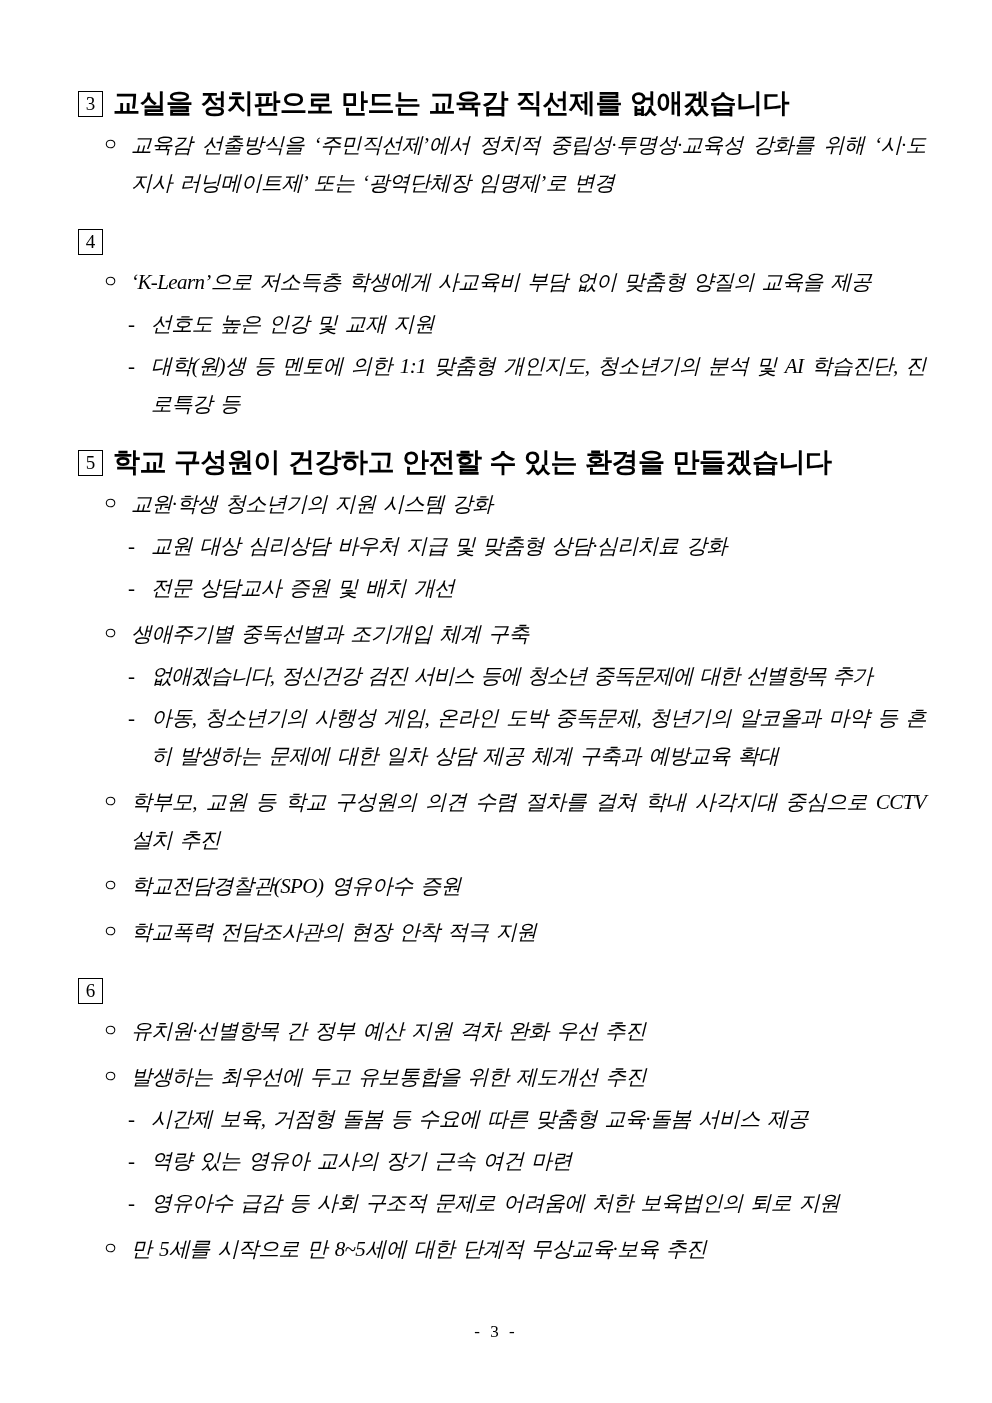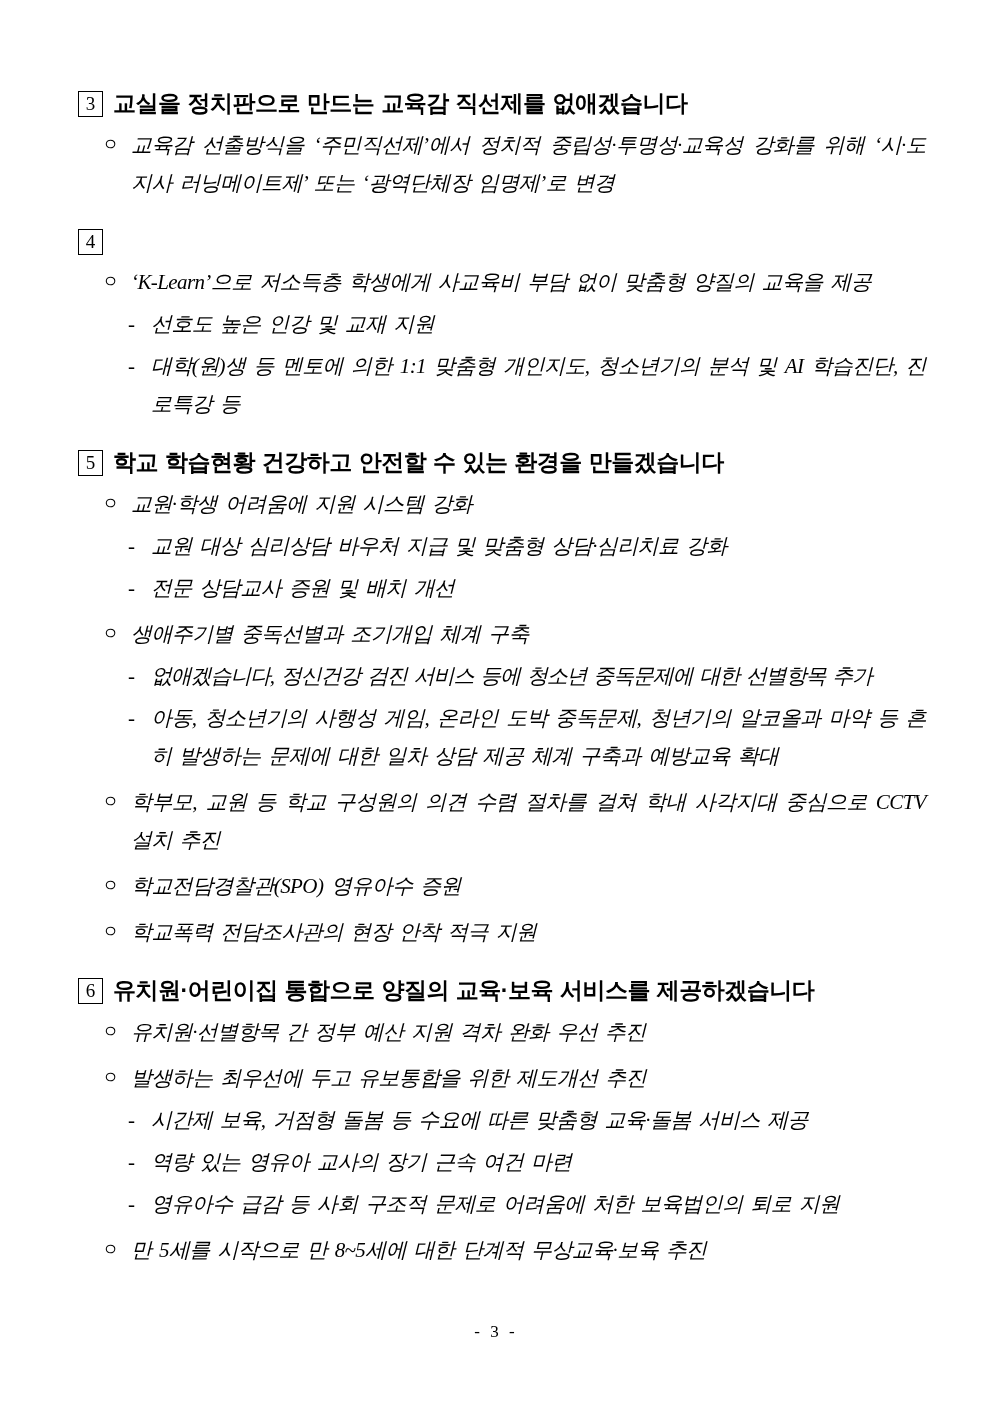--- a/index.html
+++ b/index.html
@@ -36,21 +36,21 @@
     border: 1.5px solid #000;
     text-align: center;
     font-size: 19px;
     font-family: "Liberation Serif", "DejaVu Serif", serif;
     font-weight: 400;
   }
   .sec-title {
     margin: 0 0 0 10px;
     font-family: "Liberation Sans", "DejaVu Sans", sans-serif;
     font-weight: 800;
-    font-size: 23px;
+    font-size: 27px;
     line-height: 30px;
     letter-spacing: -0.5px;
     word-spacing: 1px;
   }
 
   .item, .sub {
     position: relative;
     font-size: 21px;
     line-height: 38px;
     letter-spacing: -0.6px;
@@ -111,26 +111,26 @@
     </div>
     <div class="sub">
       <span class="marker">-</span>
       <p class="text">대학(원)생 등 멘토에 의한 1:1 맞춤형 개인지도, 청소년기의 분석 및 AI 학습진단, 진로특강 등</p>
     </div>
   </div>
 
   <div class="section">
     <div class="heading">
       <span class="num-box">5</span>
-      <h2 class="sec-title">학교 학습현황 건강하고 안전할 수 있는 환경을 만들겠습니다</h2>
-    </div>
-
-    <div class="item">
-      <span class="marker">ㅇ</span>
-      <p class="text">교원·학생 어려움에 지원 시스템 강화</p>
+      <h2 class="sec-title">학교 구성원이 건강하고 안전할 수 있는 환경을 만들겠습니다</h2>
+    </div>
+
+    <div class="item">
+      <span class="marker">ㅇ</span>
+      <p class="text">교원·학생 청소년기의 지원 시스템 강화</p>
     </div>
     <div class="sub">
       <span class="marker">-</span>
       <p class="text">교원 대상 심리상담 바우처 지급 및 맞춤형 상담·심리치료 강화</p>
     </div>
     <div class="sub">
       <span class="marker">-</span>
       <p class="text">전문 상담교사 증원 및 배치 개선</p>
     </div>
 
@@ -159,21 +159,20 @@
 
     <div class="item">
       <span class="marker">ㅇ</span>
       <p class="text">학교폭력 전담조사관의 현장 안착 적극 지원</p>
     </div>
   </div>
 
   <div class="section">
     <div class="heading">
       <span class="num-box">6</span>
-      <h2 class="sec-title">유치원·어린이집 통합으로 양질의 교육·보육 서비스를 제공하겠습니다</h2>
     </div>
 
     <div class="item">
       <span class="marker">ㅇ</span>
       <p class="text">유치원·선별항목 간 정부 예산 지원 격차 완화 우선 추진</p>
     </div>
 
     <div class="item">
       <span class="marker">ㅇ</span>
       <p class="text">발생하는 최우선에 두고 유보통합을 위한 제도개선 추진</p>

